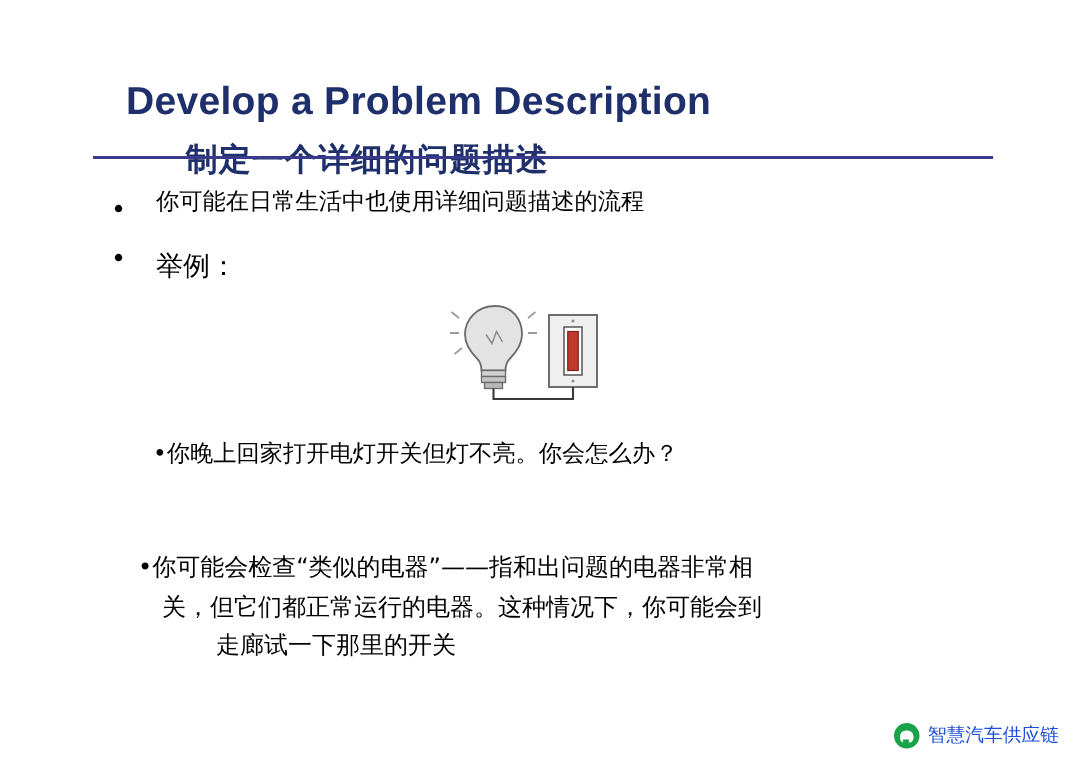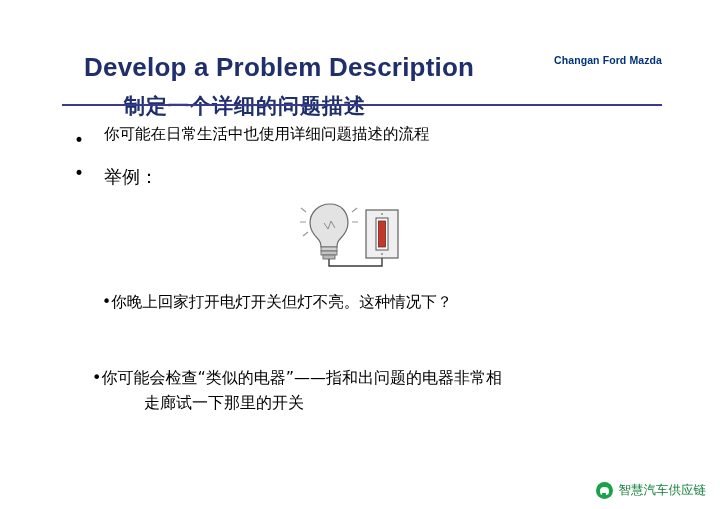--- a/index.html
+++ b/index.html
@@ -162,34 +162,33 @@
     content: "";
     position: absolute;
     left: 6.5px; top: 11px;
     width: 4px; height: 3px;
     background: #19a24a;
     border-radius: 0 0 2px 2px;
   }
   .wm-text {
     font-family: "DejaVu Sans", sans-serif;
     font-size: 12.5px;
-    color: #15803d;
+    color: #1d4ed8;
     white-space: nowrap;
   }
 </style>
 </head>
 <body>
 
 <div class="slide">
 
   <div class="header">
     <div class="title-en">Develop a Problem Description</div>
     <div class="title-zh">制定一个详细的问题描述</div>
     <div class="brand">
-      <div class="brand-en">Changan Ford Mazda</div>
     </div>
   </div>
   <div class="hrule"></div>
 
   <div class="bullet-dot b1dot">•</div>
   <div class="bullet-row b1">你可能在日常生活中也使用详细问题描述的流程</div>
 
   <div class="bullet-dot b2dot">•</div>
   <div class="bullet-row b2">举例：</div>
 
@@ -210,24 +209,25 @@
       <rect x="66" y="14" width="32" height="48" fill="#efefef" stroke="#6b6b6b" stroke-width="1.3"></rect>
       <rect x="76" y="22" width="12" height="32" fill="#ffffff" stroke="#555555" stroke-width="1"></rect>
       <rect x="78.5" y="25" width="7" height="26" fill="#c0392b" stroke="#7d2018" stroke-width="0.8"></rect>
       <circle cx="82" cy="18" r="1" fill="#8a8a8a"></circle>
       <circle cx="82" cy="58" r="1" fill="#8a8a8a"></circle>
 
       <path d="M29 63 L29 70 L82 70 L82 62" fill="none" stroke="#3a3a3a" stroke-width="1.4"></path>
     </svg>
   </div>
 
-  <div class="sub1"><span>•</span><span>你晚上回家打开电灯开关但灯不亮。这种情况下？</span></div>
+  <div class="sub1"><span>•</span><span>你晚上回家打开电灯开关但灯不亮。你会怎么办？</span></div>
 
   <div class="sub2">
     <span>•</span><span>你可能会检查“类似的电器”——指和出问题的电器非常相</span>
+    <span class="line2">关，但它们都正常运行的电器。这种情况下，你可能会到</span>
     <span class="line3">走廊试一下那里的开关</span>
   </div>
 
   <div class="watermark">
     <span class="wm-logo"></span>
     <span class="wm-text">智慧汽车供应链</span>
   </div>
 
 </div>
 

